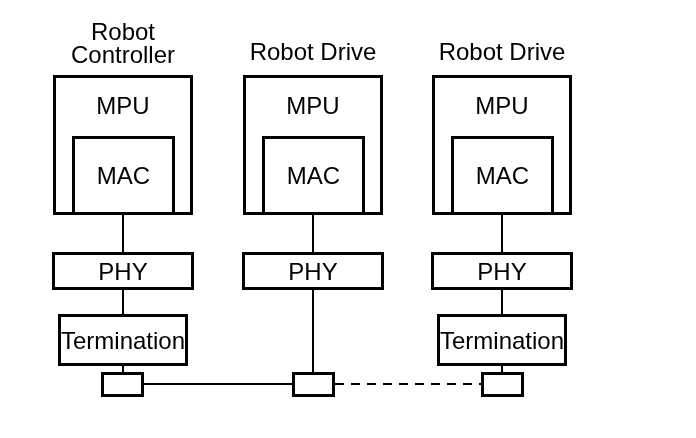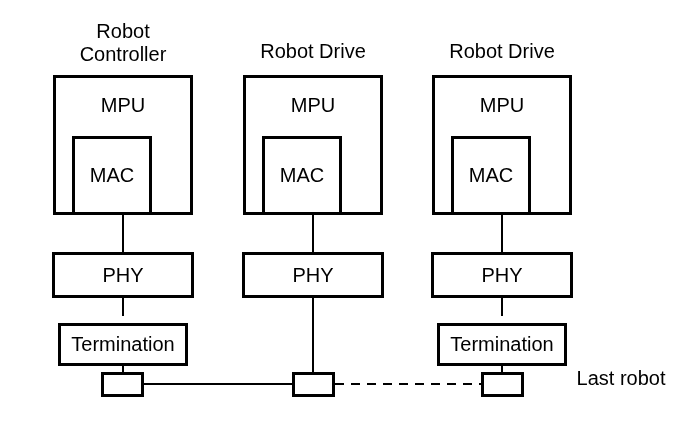--- a/index.html
+++ b/index.html
@@ -4,38 +4,38 @@
 <style>
   * { margin: 0; padding: 0; box-sizing: border-box; }
   html, body { background: #ffffff; }
   body { font-family: "Liberation Sans", sans-serif; color: #000000; }
 
   .canvas {
     position: relative;
     width: 696px;
     height: 438px;
     background: #ffffff;
-    font-size: 20px;
+    font-size: 24px;
     overflow: hidden;
   }
 
   .box {
     position: absolute;
     border: 3px solid #000000;
     background: #ffffff;
     display: flex;
     align-items: center;
     justify-content: center;
   }
 
   .mpu-box { width: 140px; height: 140px; top: 75px; justify-content: center; align-items: flex-start; }
   .mpu-box .box-label { margin-top: 16px; }
-  .mac-box { width: 80px; height: 79px; top: 136px; }
-  .phy-box { width: 142px; height: 46px; top: 252px; }
-  .term-box { width: 130px; height: 43px; top: 314px; margin-top: 9px; }
+  .mac-box { width: 103px; height: 79px; top: 136px; }
+  .phy-box { width: 142px; height: 38px; top: 252px; }
+  .term-box { width: 130px; height: 52px; top: 314px; }
   .conn-box { width: 43px; height: 25px; top: 372px; }
 
   .box-label { line-height: 23px; white-space: nowrap; }
 
   .vline { position: absolute; width: 2px; background: #000000; }
   .hline { position: absolute; height: 2px; background: #000000; }
   .dline {
     position: absolute; height: 2px;
     background: repeating-linear-gradient(to right, #000000 0 9px, transparent 9px 16px);
   }
@@ -121,16 +121,15 @@
   </div>
   <div class="box phy-box" style="left:431px;">
     <span class="box-label">PHY</span>
   </div>
   <div class="box term-box" style="left:437px;">
     <span class="box-label">Termination</span>
   </div>
   <div class="box conn-box" style="left:481px;"></div>
 
   <div class="note">
-    <span>Last robot</span>
   </div>
 
 </div>
 
 </body></html>

